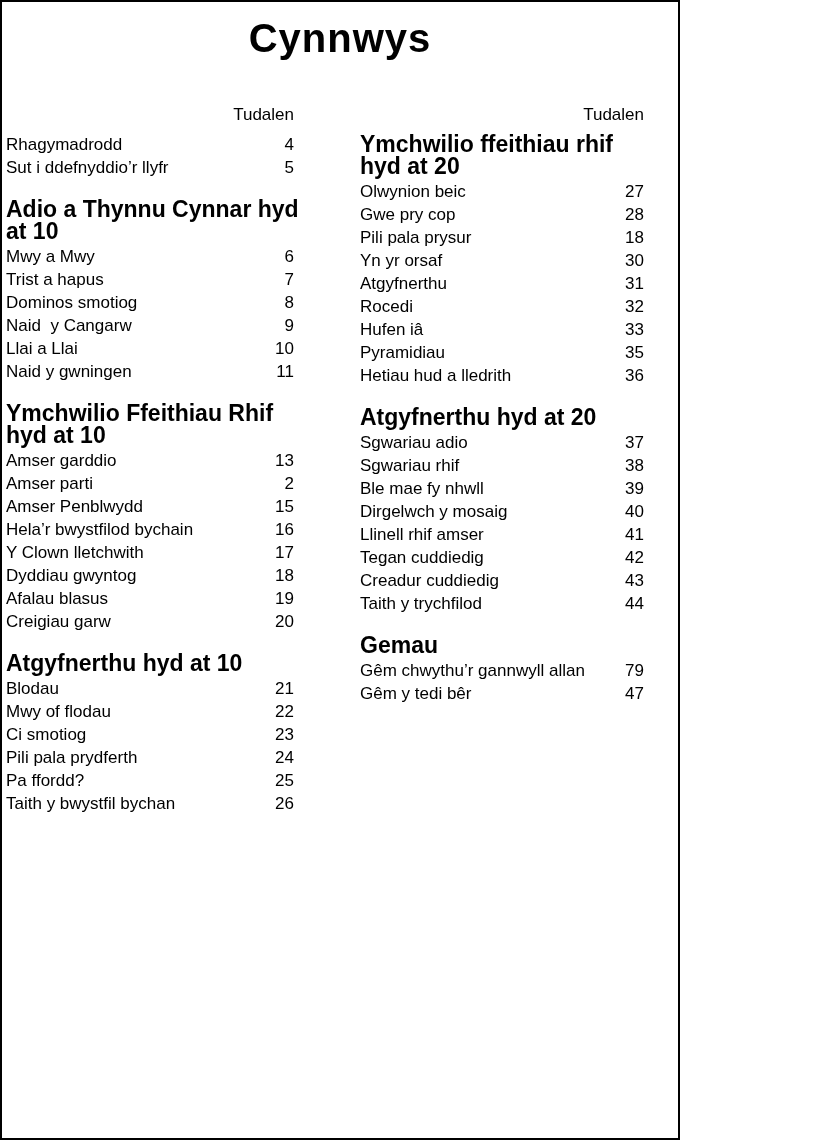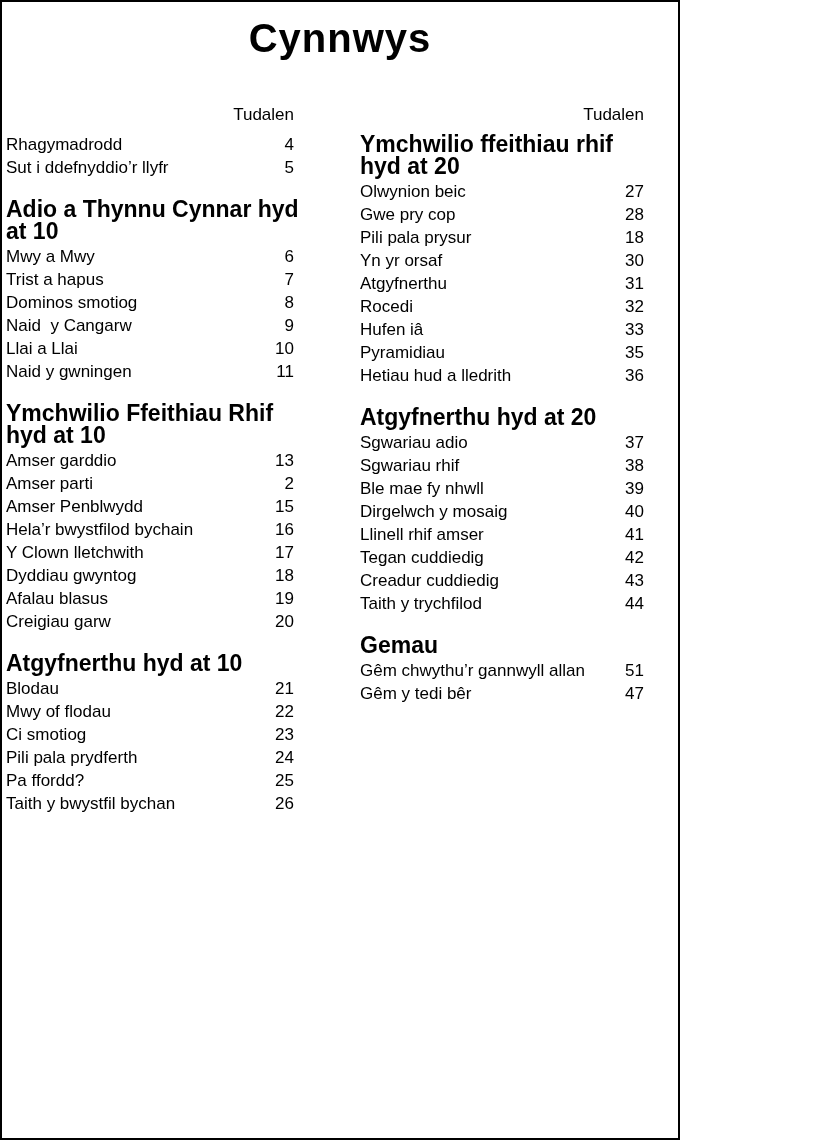--- a/index.html
+++ b/index.html
@@ -256,21 +256,21 @@
             </div>
             <div class="entry">
               <span class="label">Taith y trychfilod</span>
               <span class="page-num">44</span>
             </div>
           </div>
           <div class="section">
             <div class="section-title">Gemau</div>
             <div class="entry">
               <span class="label">Gêm chwythu’r gannwyll allan</span>
-              <span class="page-num">51</span>
+              <span class="page-num">79</span>
             </div>
             <div class="entry">
               <span class="label">Gêm y tedi bêr</span>
               <span class="page-num">47</span>
             </div>
           </div>
         </div>
     </div>
   </div>
 </div>

